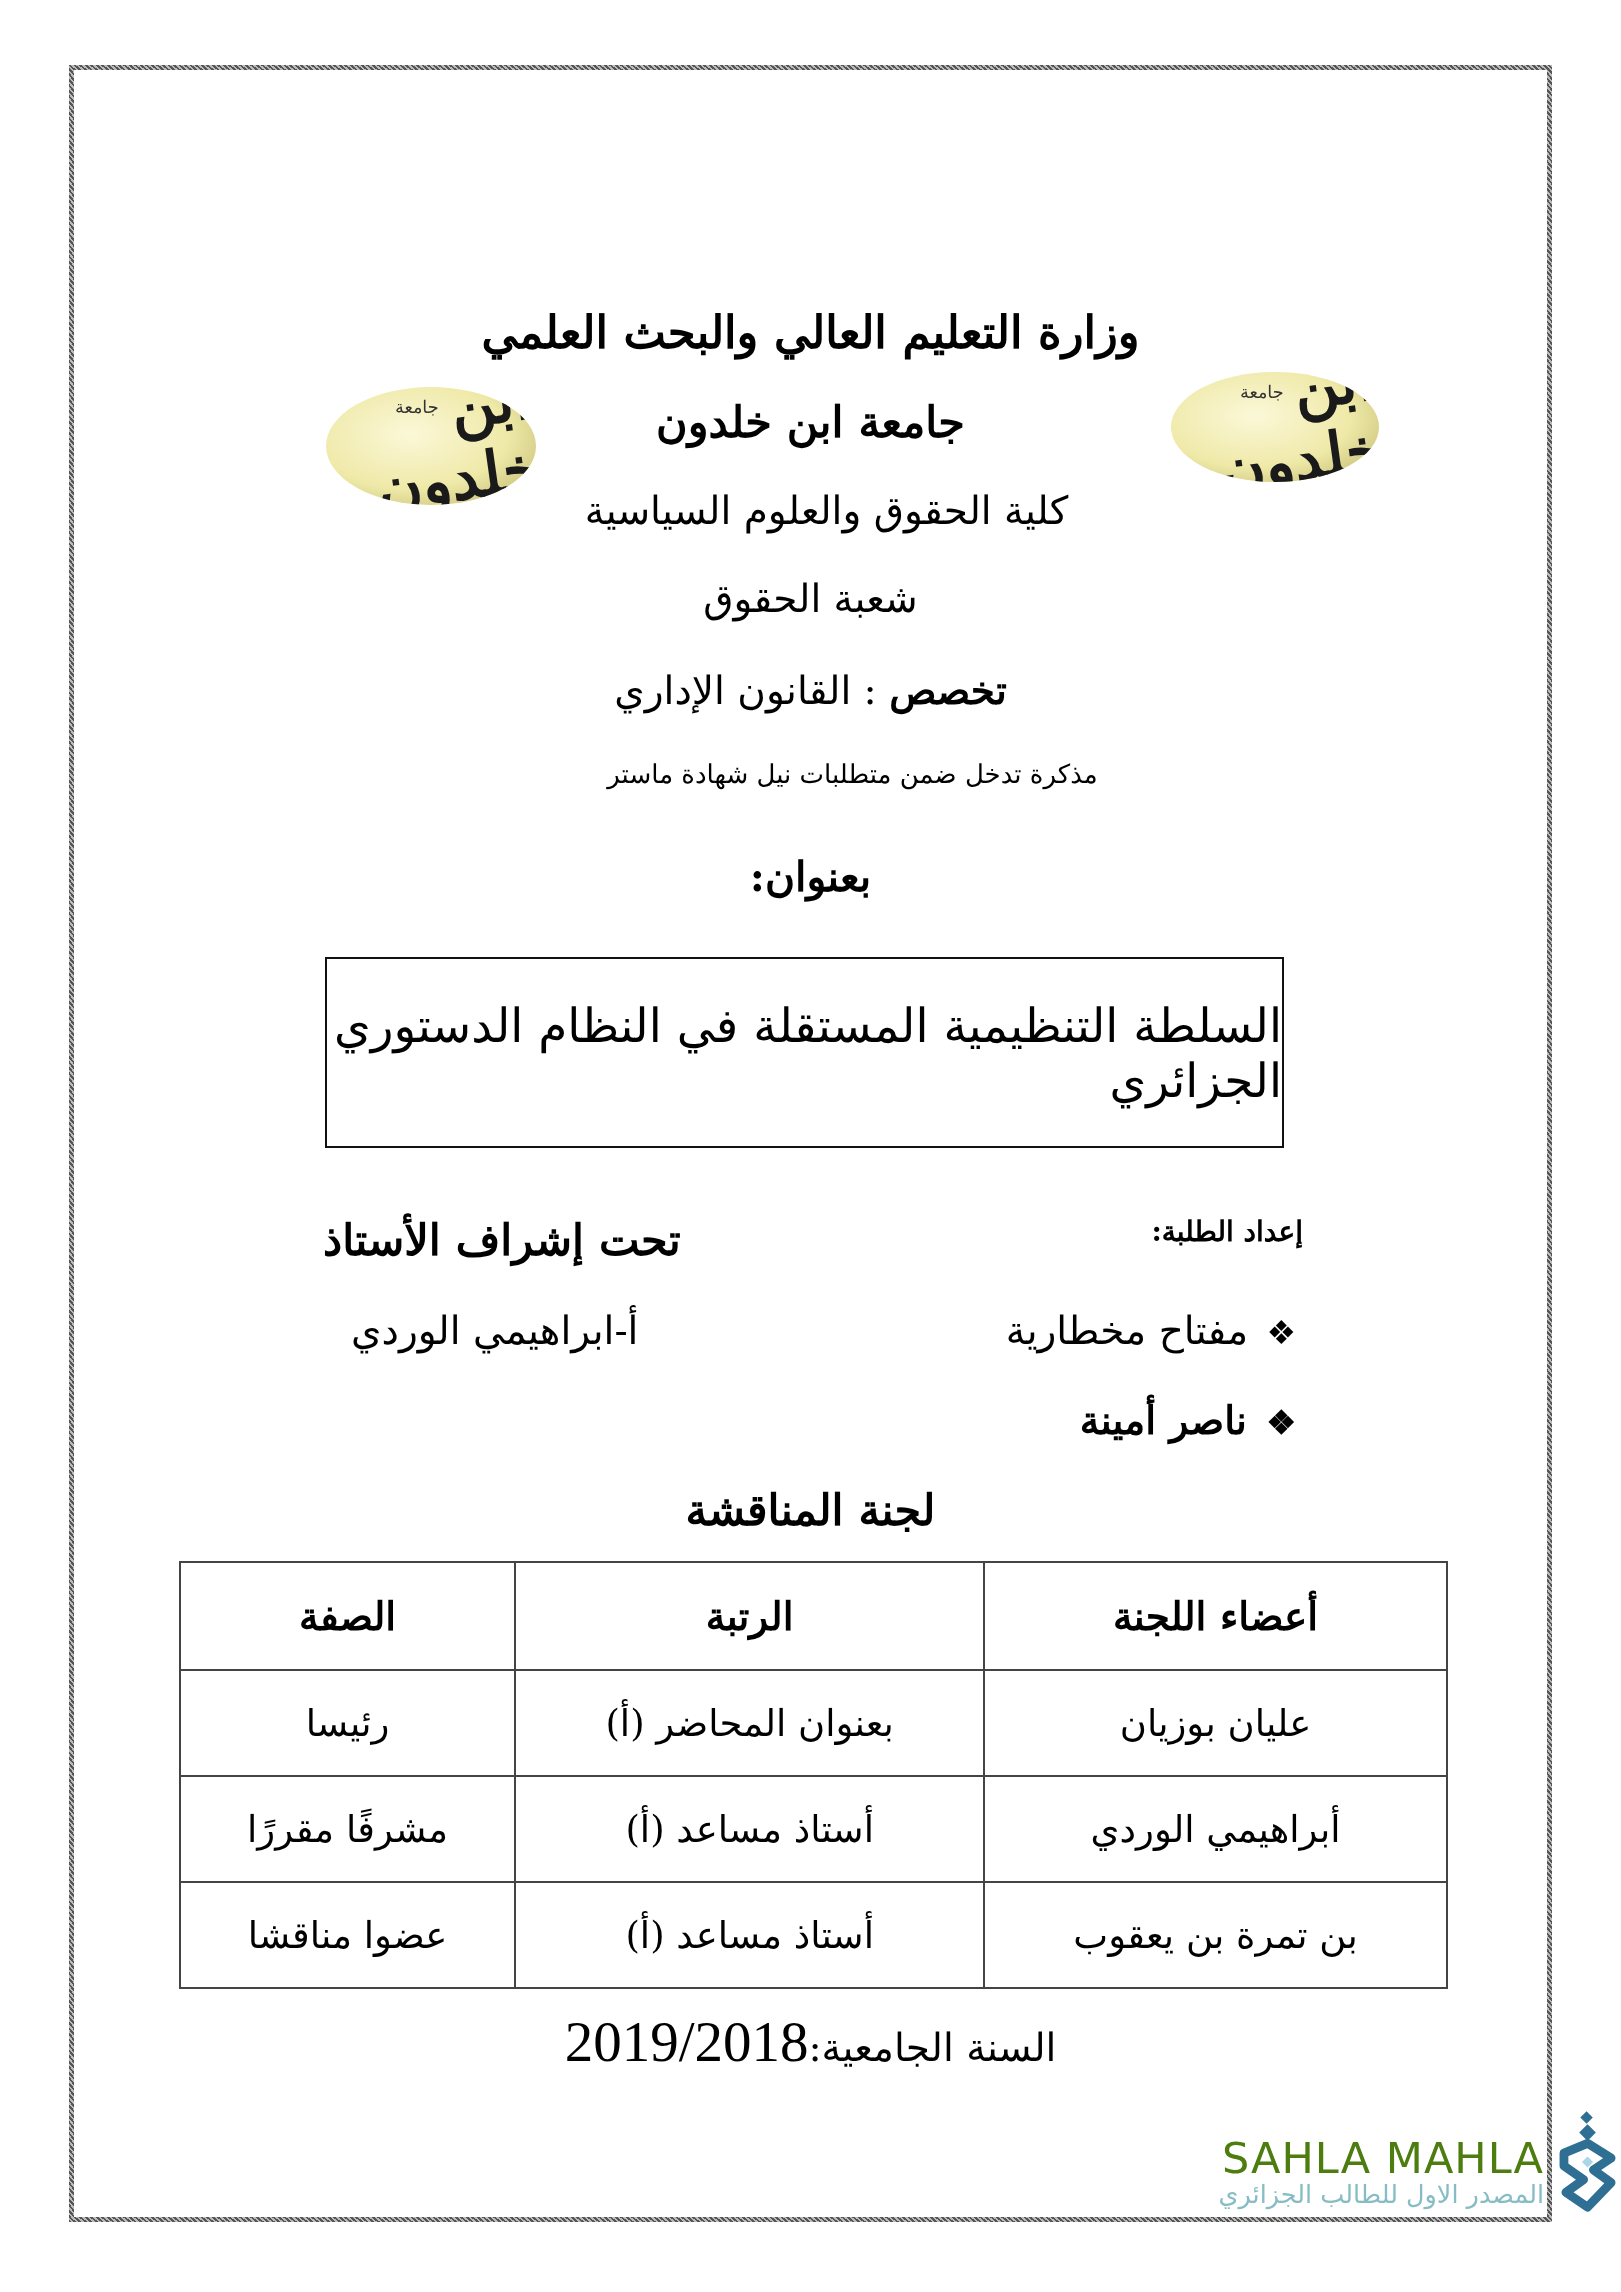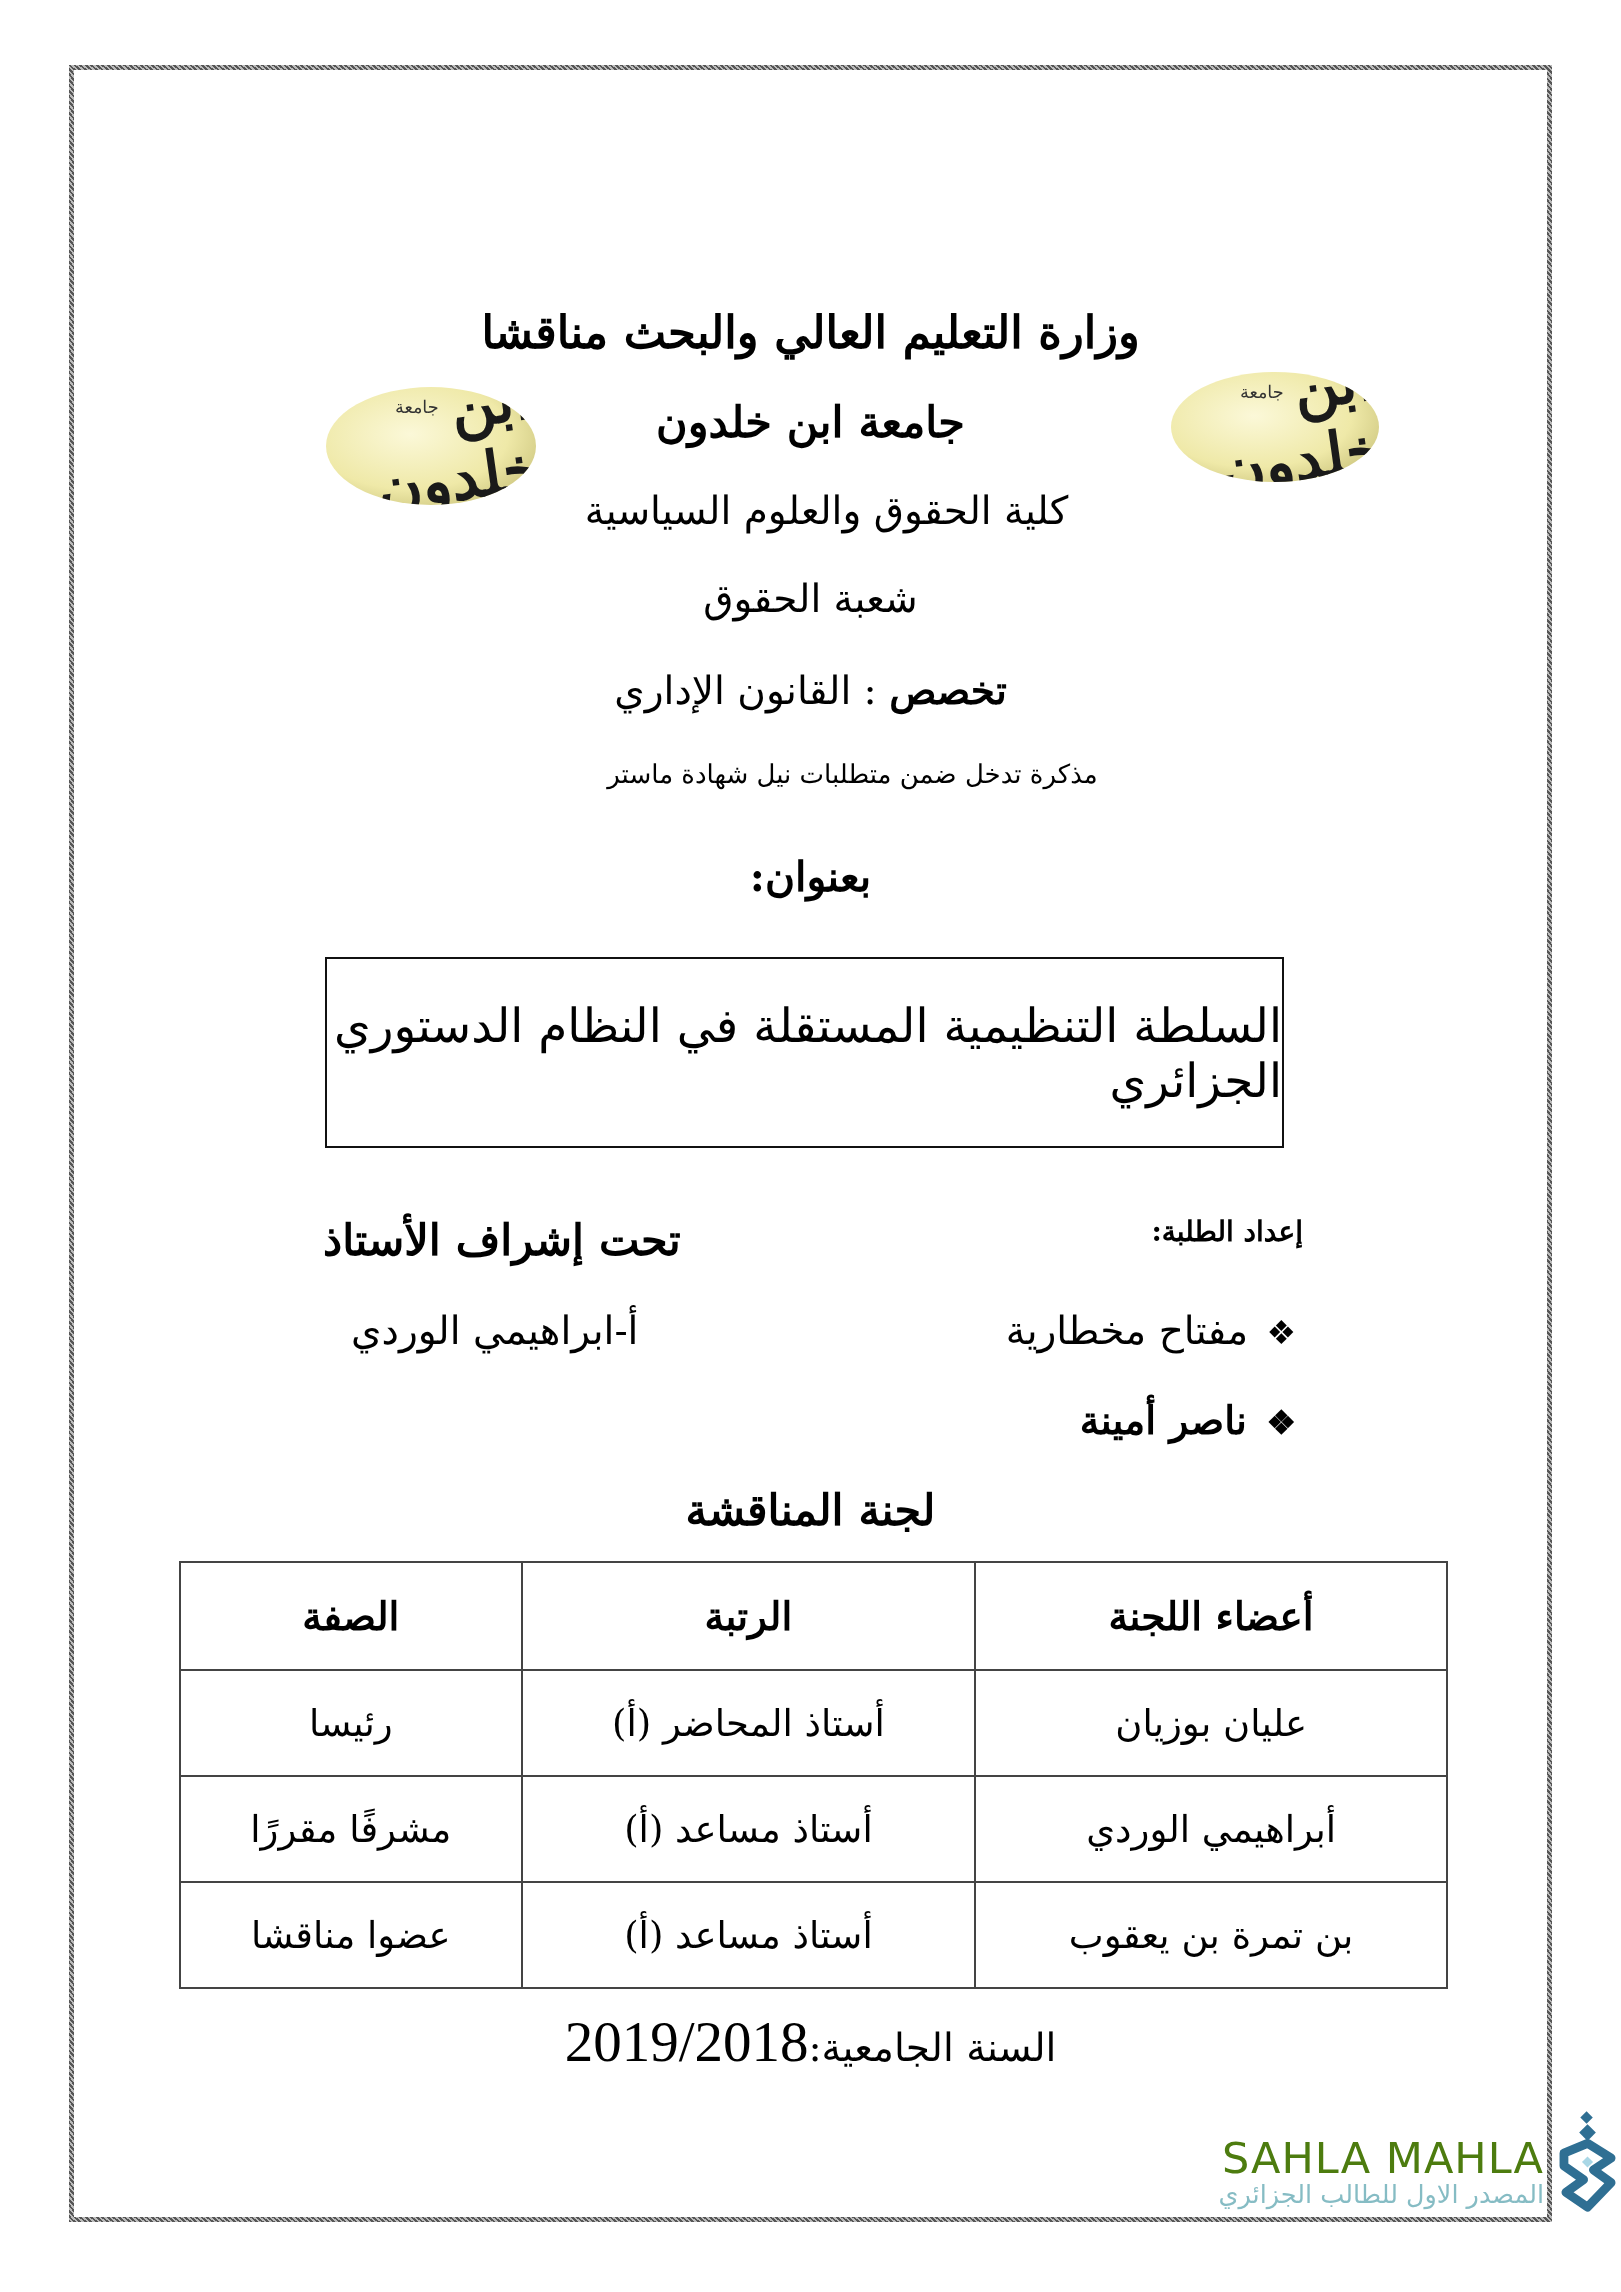--- a/index.html
+++ b/index.html
@@ -49,21 +49,21 @@
 
 <div class="logo" style="left:326px; top:387px;">
   <small>جامعة</small>
   <span>ابن خلدون</span>
 </div>
 <div class="logo" style="left:1171px; top:372px; width:208px; height:110px;">
   <small>جامعة</small>
   <span>ابن خلدون</span>
 </div>
 
-<div class="line h1">وزارة التعليم العالي والبحث مناقشا</div>
+<div class="line h1">وزارة التعليم العالي والبحث العلمي</div>
 <div class="line h2">جامعة ابن خلدون</div>
 <div class="line h3">كلية الحقوق والعلوم السياسية</div>
 <div class="line h4">شعبة الحقوق</div>
 <div class="line h5">
   <span class="bold">تخصص</span>
   <span>: القانون الإداري</span>
 </div>
 <div class="line h6">مذكرة تدخل ضمن متطلبات نيل شهادة ماستر</div>
 <div class="line h7">بعنوان:</div>
 
@@ -88,21 +88,21 @@
 
 <table class="committee">
   <tbody>
       <tr>
     <th>أعضاء اللجنة</th>
     <th>الرتبة</th>
     <th>الصفة</th>
   </tr>
   <tr>
     <td>عليان بوزيان</td>
-    <td>أستاذ المحاضر (أ)</td>
+    <td>بعنوان المحاضر (أ)</td>
     <td>رئيسا</td>
   </tr>
   <tr>
     <td>أبراهيمي الوردي</td>
     <td>أستاذ مساعد (أ)</td>
     <td>مشرفًا مقررًا</td>
   </tr>
   <tr>
     <td>بن تمرة بن يعقوب</td>
     <td>أستاذ مساعد (أ)</td>

